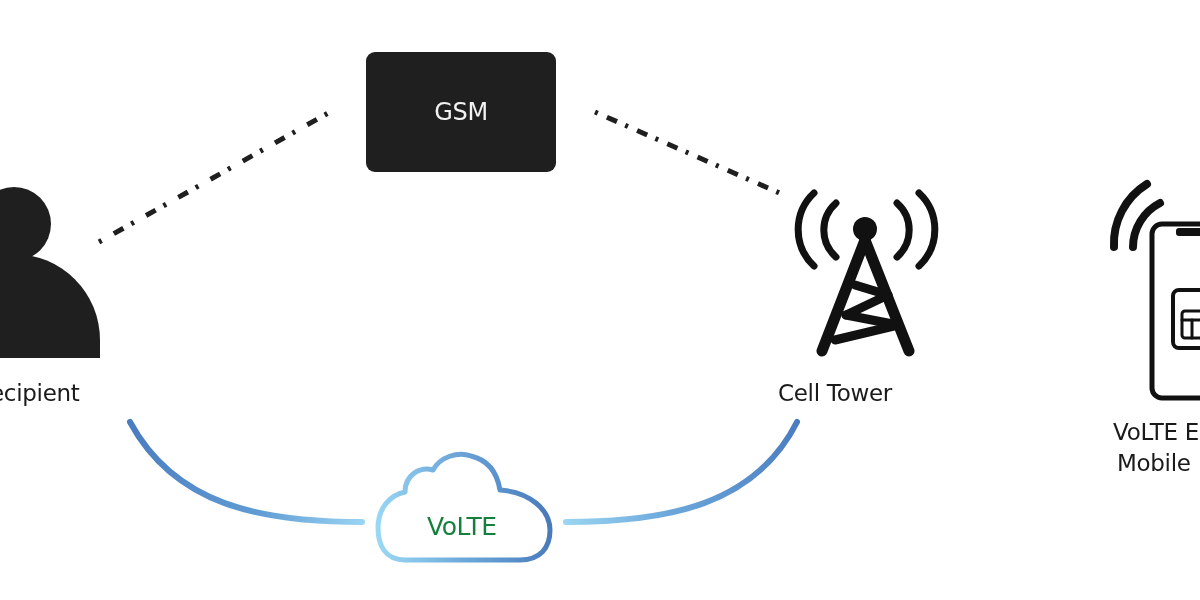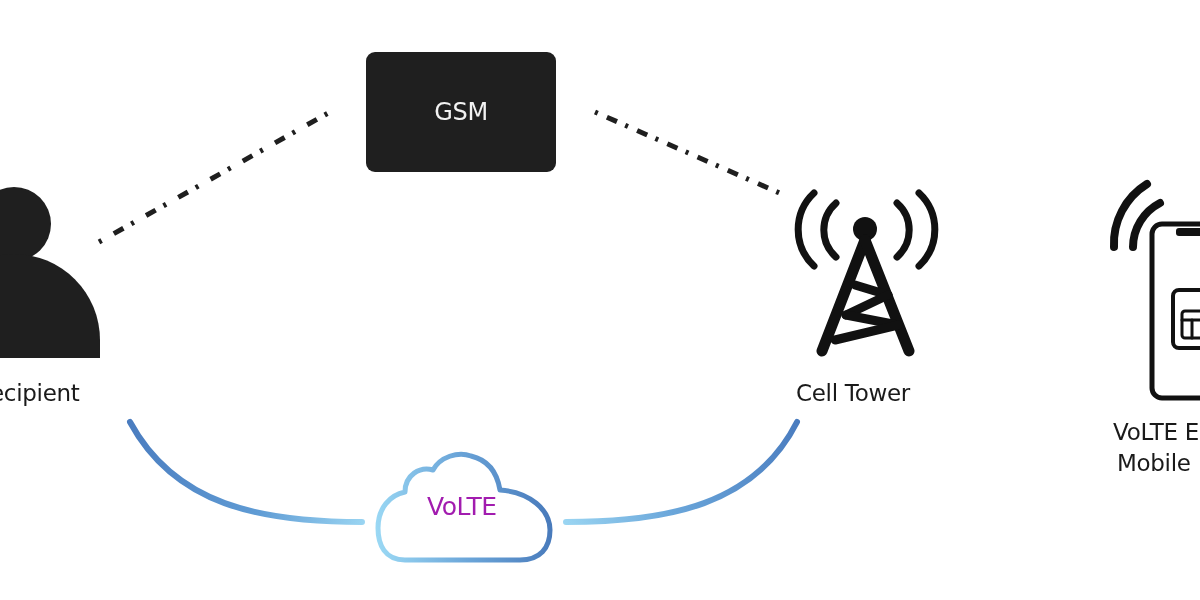--- a/index.html
+++ b/index.html
@@ -5,23 +5,23 @@
     html, body { margin: 0; padding: 0; background: #ffffff; }
     body { width: 1200px; height: 600px; position: relative; overflow: hidden;
            font-family: "DejaVu Sans", "Liberation Sans", sans-serif; }
     #diagram { position: absolute; left: 0; top: 0; width: 1200px; height: 600px; }
     .label { position: absolute; color: #1a1a1a; font-size: 23px; letter-spacing: -0.3px; white-space: nowrap; }
     #gsm-box { position: absolute; left: 366px; top: 52px; width: 190px; height: 120px;
                background: #1f1f1f; border-radius: 9px; color: #f2f2f2;
                display: flex; flex-direction: column; align-items: center; justify-content: center;
                font-size: 24px; line-height: 34px; letter-spacing: -0.3px; }
     #recipient-label { left: -10px; top: 380px; }
-    #tower-label { left: 796px; top: 380px; }
+    #tower-label { left: 778px; top: 380px; }
     #phone-label { left: 1113px; top: 417px; text-align: center; line-height: 31px; font-size: 23px; width: 120px; }
-    #volte-text { position: absolute; left: 427px; top: 492px; font-size: 25px; letter-spacing: -0.5px; color: #a21caf; }
+    #volte-text { position: absolute; left: 427px; top: 512px; font-size: 25px; letter-spacing: -0.5px; color: #15803d; }
   </style>
 </head>
 <body>
 
 <svg id="diagram" viewBox="0 0 1200 600" xmlns="http://www.w3.org/2000/svg">
   <defs>
     <linearGradient id="arcLeft" gradientUnits="userSpaceOnUse" x1="128" y1="420" x2="365" y2="522">
       <stop offset="0" stop-color="#4a7cbf"></stop>
       <stop offset="0.6" stop-color="#5f9bd4"></stop>
       <stop offset="1" stop-color="#9ad5f2"></stop>

